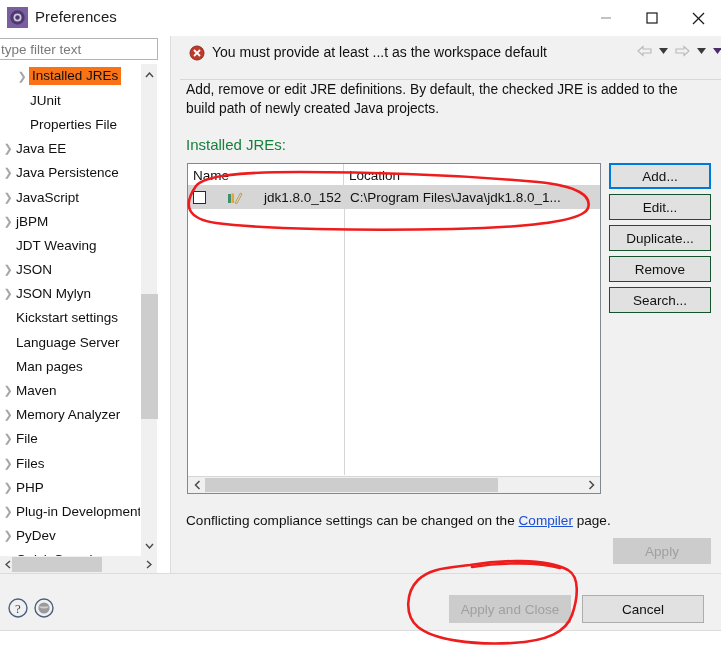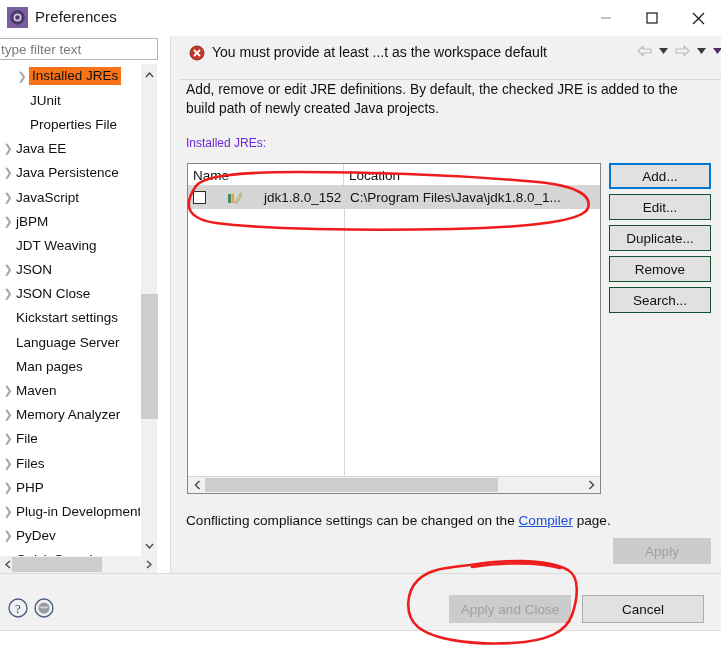--- a/index.html
+++ b/index.html
@@ -160,21 +160,21 @@
   .nav-icons span { display: flex; align-items: center; }
 
   .desc {
     position: absolute; left: 186px; top: 80px;
     width: 520px;
     font-size: 13.8px; color: #111111;
     line-height: 19px;
   }
   .section-label {
     position: absolute; left: 186px; top: 136px;
-    font-size: 12px; color: #6d28d9;
+    font-size: 15px; color: #15803d;
   }
 
   
   .table-wrap {
     position: absolute; left: 187px; top: 163px;
     width: 414px; height: 331px;
     background: #ffffff;
     border: 1px solid #828790;
     box-sizing: border-box;
   }
@@ -387,21 +387,21 @@
       <div class="tree-row">
         <span class="tree-arrow empty">❯</span>
         <span class="tree-label">JDT Weaving</span>
       </div>
       <div class="tree-row">
         <span class="tree-arrow">❯</span>
         <span class="tree-label">JSON</span>
       </div>
       <div class="tree-row">
         <span class="tree-arrow">❯</span>
-        <span class="tree-label">JSON Close</span>
+        <span class="tree-label">JSON Mylyn</span>
       </div>
       <div class="tree-row">
         <span class="tree-arrow empty">❯</span>
         <span class="tree-label">Kickstart settings</span>
       </div>
       <div class="tree-row">
         <span class="tree-arrow empty">❯</span>
         <span class="tree-label">Language Server</span>
       </div>
       <div class="tree-row">

